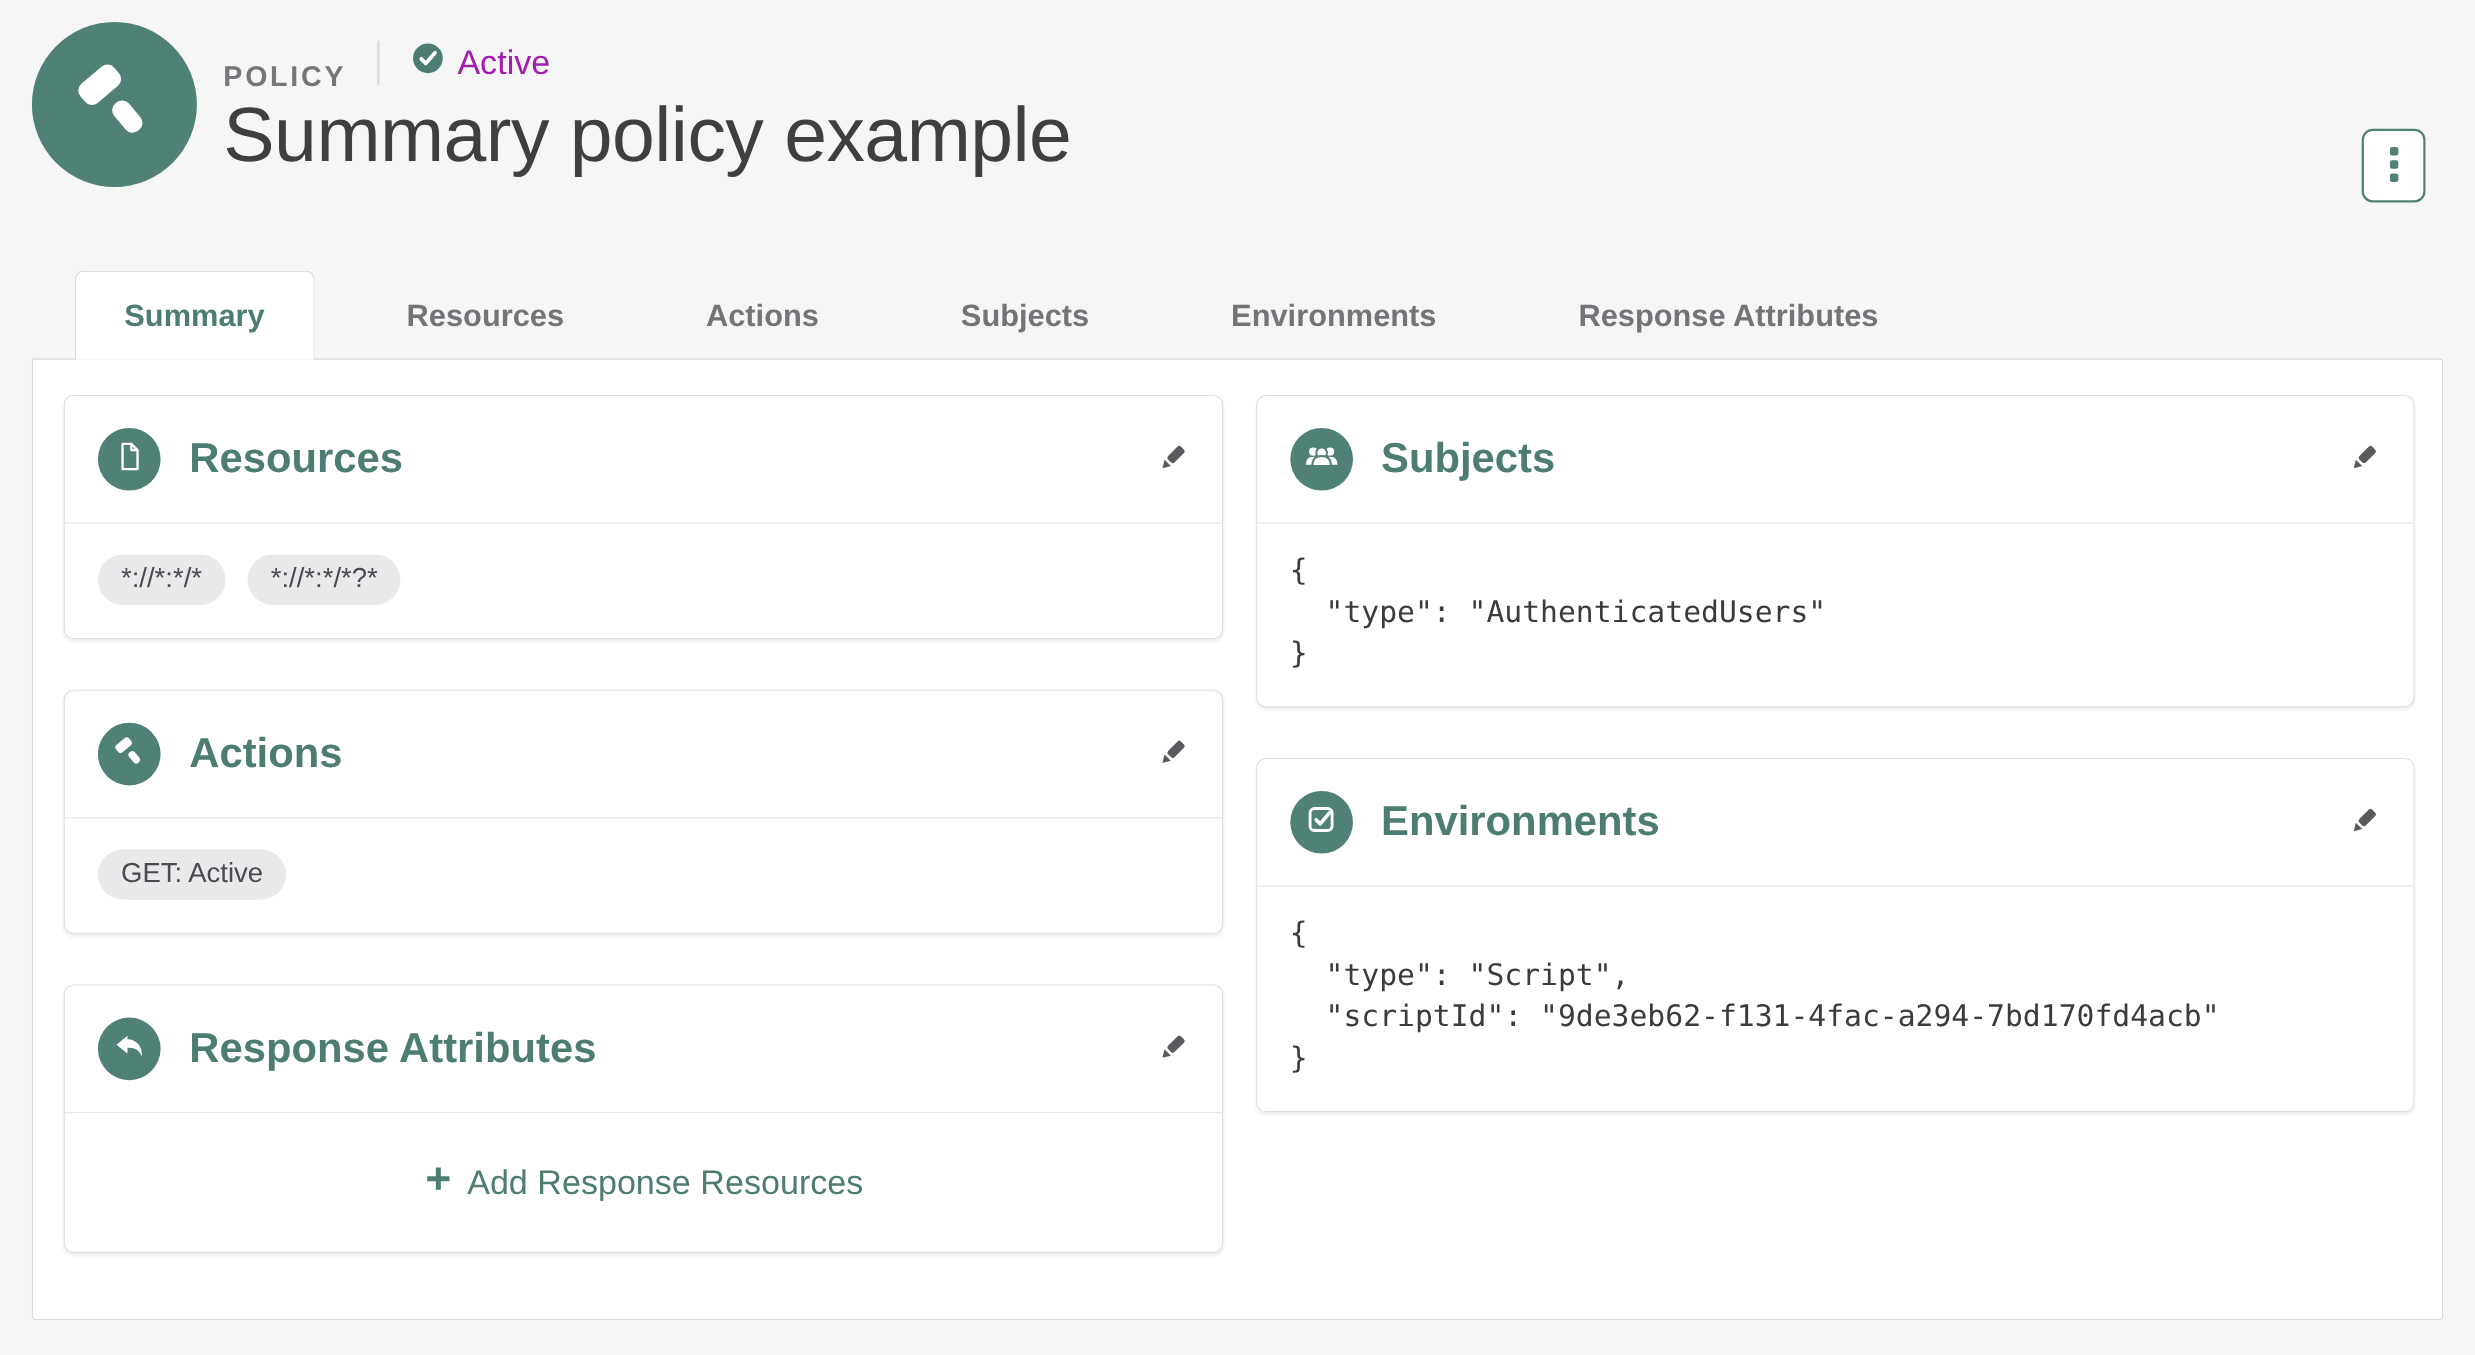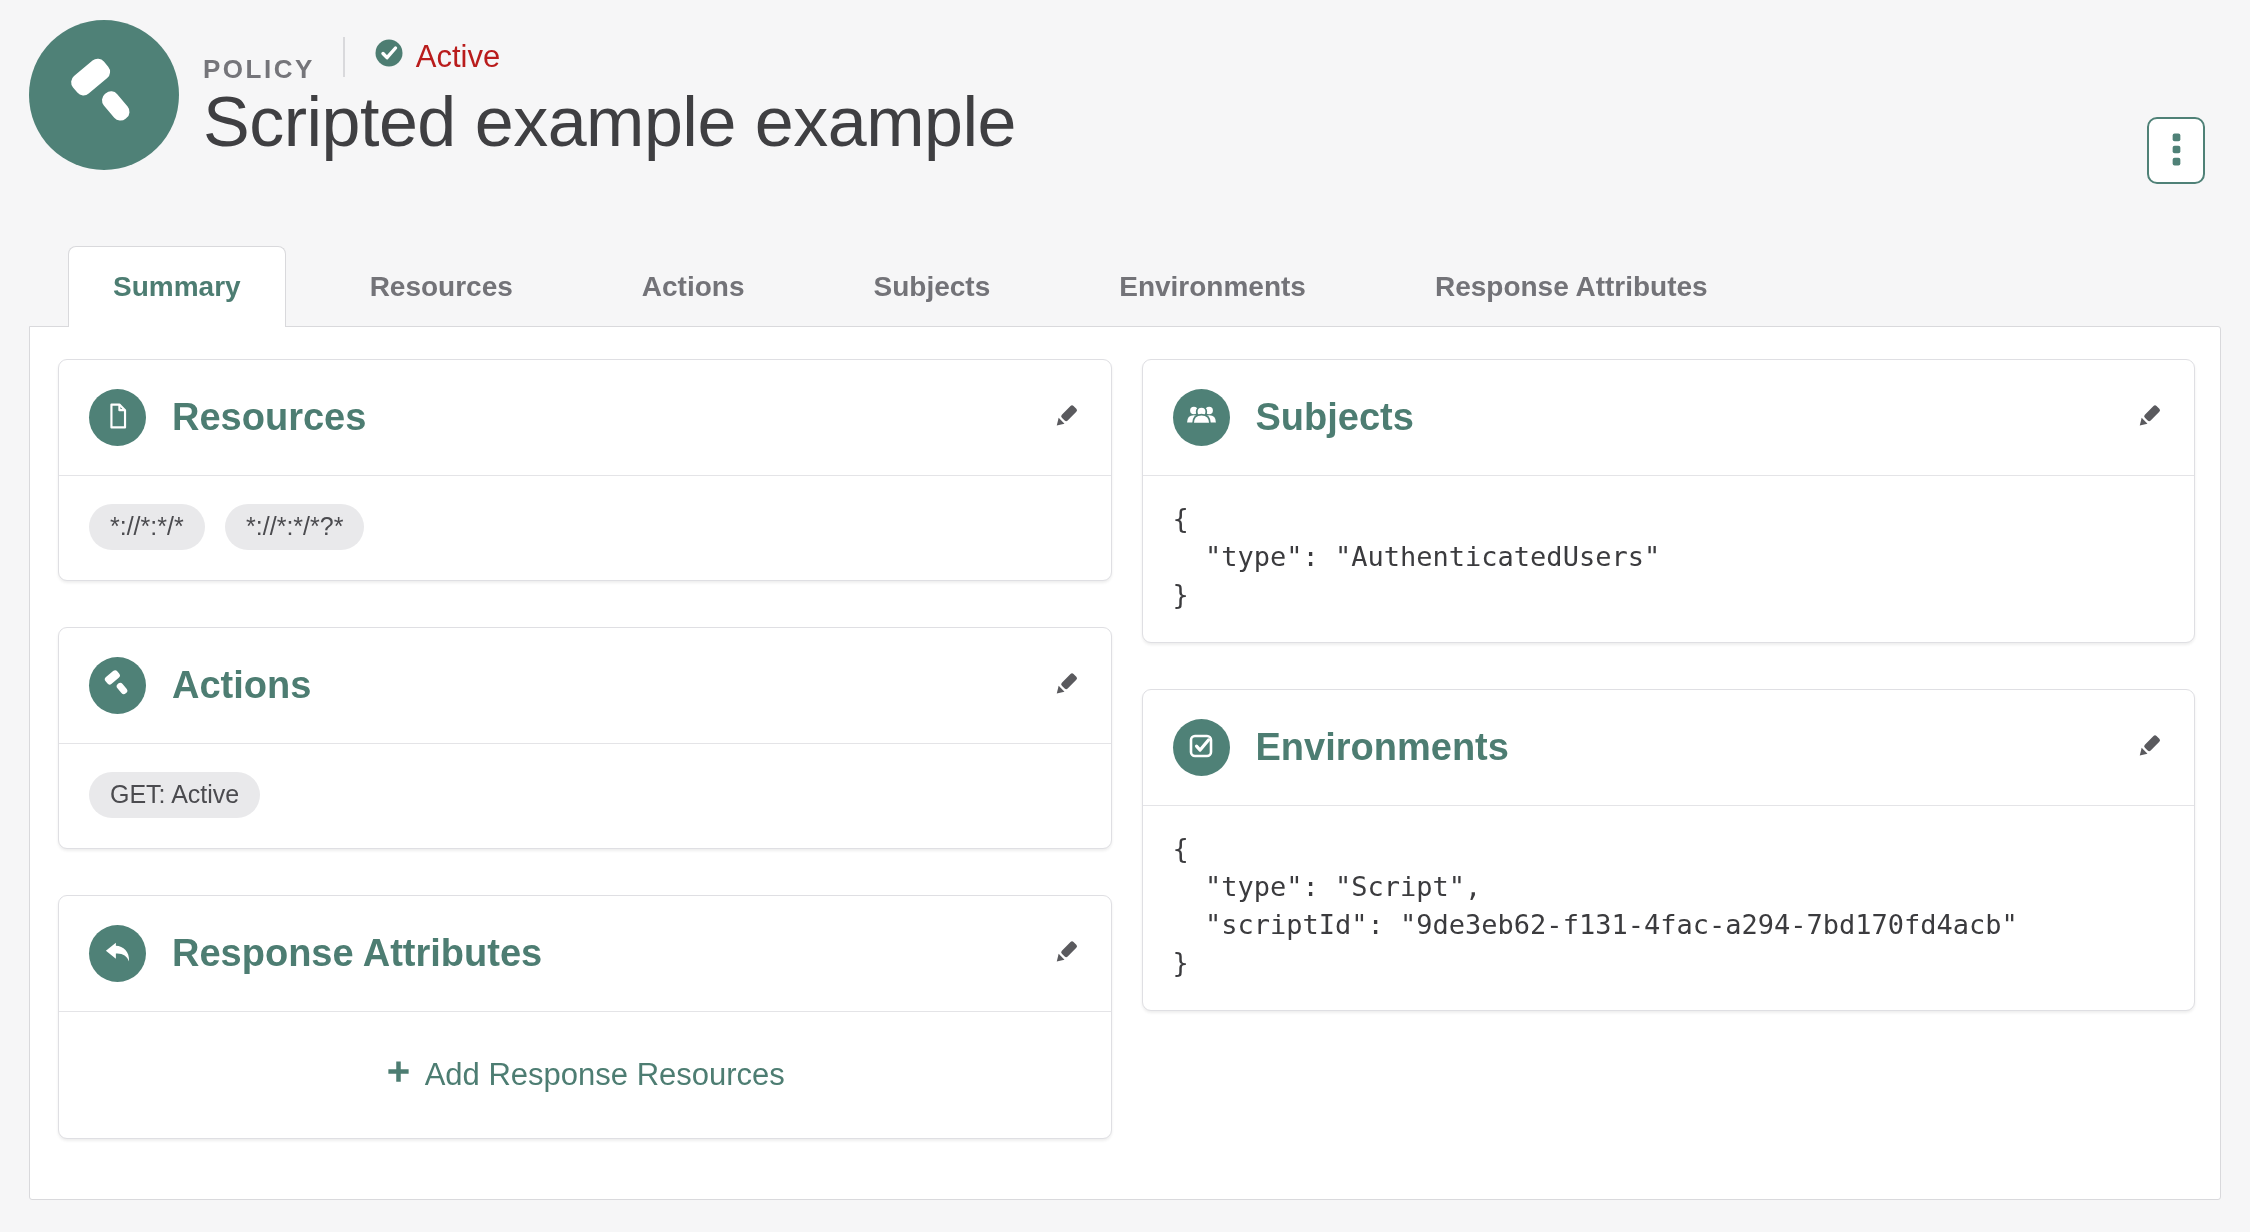--- a/index.html
+++ b/index.html
@@ -20,21 +20,21 @@
     display: flex; align-items: center; justify-content: center;
   }
   .header-text { margin-left: 24px; padding-top: 16px; min-width: 0; }
   .meta-row { display: flex; align-items: center; height: 42px; }
   .entity-type {
     font-size: 26px; font-weight: bold; color: #75757a;
     letter-spacing: 2.5px;
     margin-top: 24px;
   }
   .meta-divider { width: 2px; height: 40px; background: #d9d9dc; margin: 0 28px; }
-  .status { display: flex; align-items: center; color: #b91c1c; font-size: 31px; }
+  .status { display: flex; align-items: center; color: #a21caf; font-size: 31px; }
   .status svg { margin-right: 11px; flex: none; }
   .page-title {
     font-size: 70px; line-height: 78px; color: #3f3f42;
     font-weight: 400; letter-spacing: -0.5px; margin-top: 5px;
     white-space: nowrap;
   }
   .more-btn {
     position: absolute; top: 117px; right: 45px;
     width: 58px; height: 67px;
     background: #fff; border: 2px solid #4f8177; border-radius: 10px;
@@ -126,21 +126,21 @@
         <span class="status">
           <span>
             <svg width="32" height="32" viewBox="0 0 32 32">
               <circle cx="16" cy="16" r="13.5" fill="#4d7d72"></circle>
               <path d="M10 16.5 l4 4.2 L22.5 11" fill="none" stroke="#ffffff" stroke-width="3.4" stroke-linecap="round" stroke-linejoin="round"></path>
             </svg>
           </span>
           <span>Active</span>
         </span>
       </div>
-      <div class="page-title">Scripted example example</div>
+      <div class="page-title">Summary policy example</div>
     </div>
 
     <button class="more-btn">
       <span>
         <svg width="9" height="33" viewBox="0 0 8 30">
           <g fill="#4f8177">
             <rect x="0.5" y="0.5" width="7" height="7" rx="1.8"></rect>
             <rect x="0.5" y="11.5" width="7" height="7" rx="1.8"></rect>
             <rect x="0.5" y="22.5" width="7" height="7" rx="1.8"></rect>
           </g>

